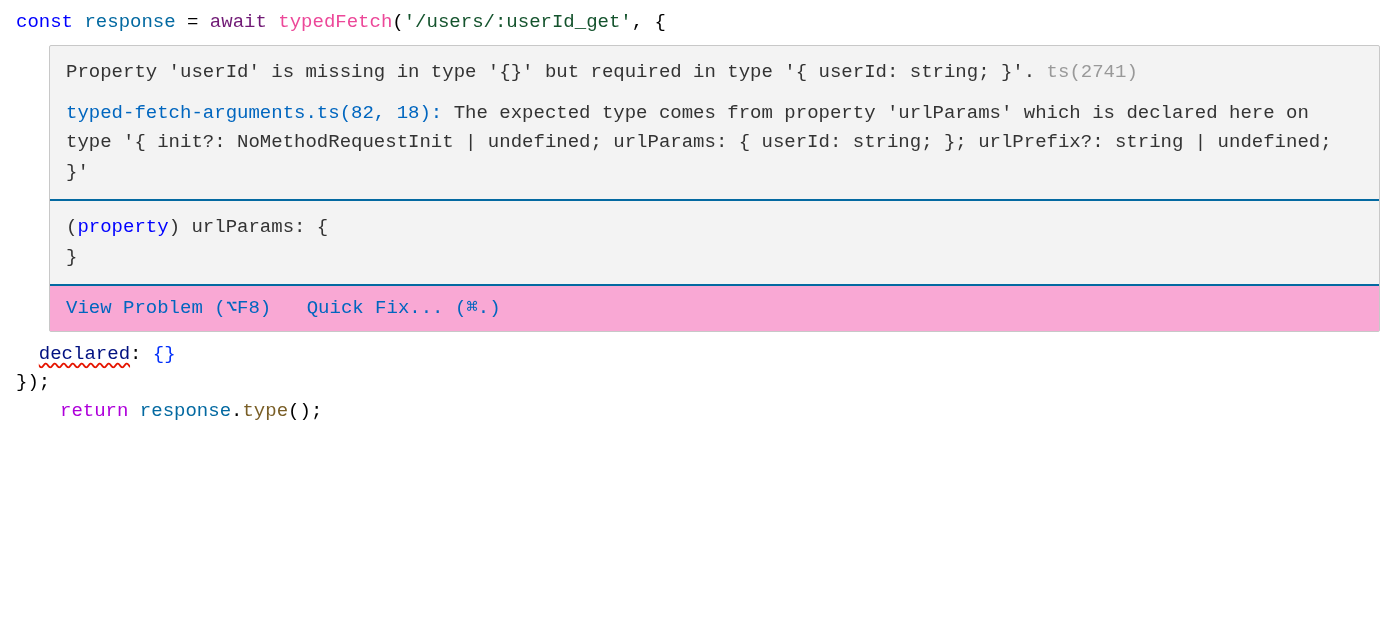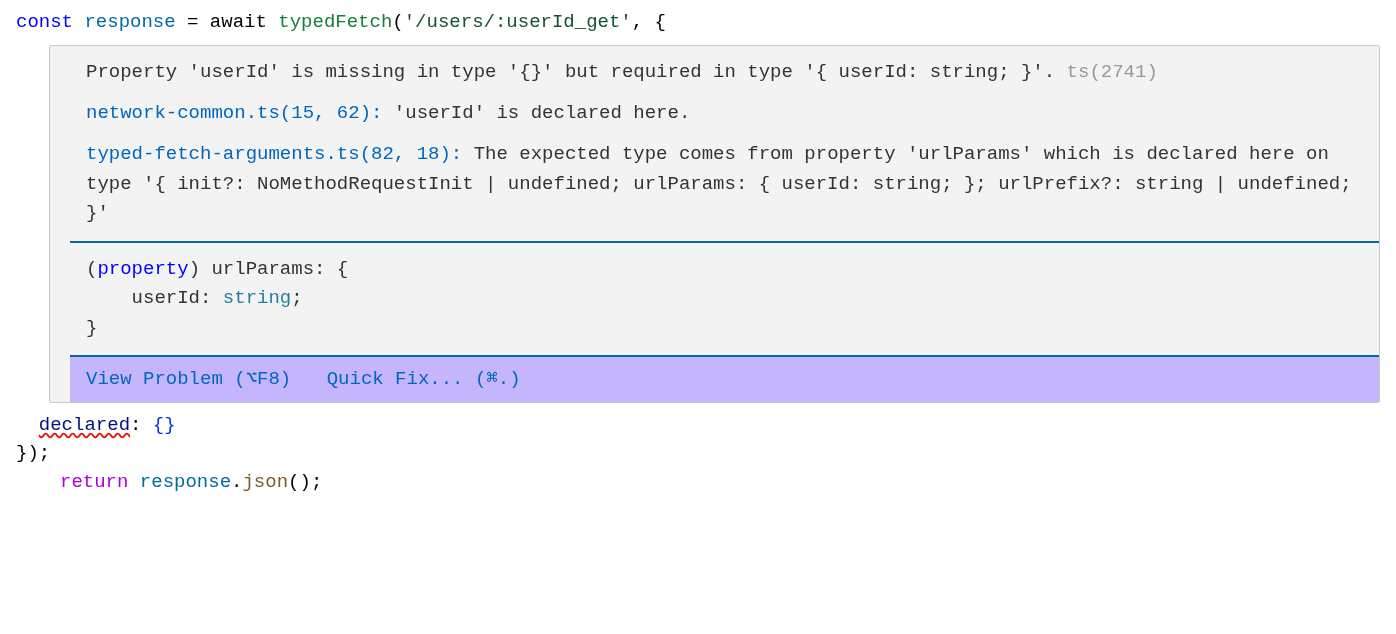--- a/index.html
+++ b/index.html
@@ -13,38 +13,37 @@
       line-height: 1.5;
       background: #ffffff;
       color: #333333;
       padding: 8px 16px;
       width: 1396px;
     }
     .code-line {
       white-space: pre;
     }
     .keyword-const { color: #0000ff; }
-    .keyword-await { color: #000000; }
+    .keyword-await { color: #701a75; }
     .keyword-return { color: #af00db; margin-left: 44px; }
     .variable { color: #0369a1; }
-    .function-name { color: #15803d; }
+    .function-name { color: #ec4899; }
     .method-name { color: #795e26; }
     .string { color: #14532d; }
     .plain { color: #000000; }
     .property-key { color: #001080; }
     .semicolon { color: #000000; }
 
     .tooltip-container {
       margin-left: 33px;
       margin-top: 8px;
       margin-bottom: 8px;
       border: 1px solid #c8c8c8;
       background: #f3f3f3;
       border-radius: 2px;
-      padding-left: 20px;
     }
     .tooltip-section {
       padding: 12px 16px;
       color: #333333;
       line-height: 1.55;
     }
     .tooltip-divider {
       border-top: 2px solid #0369a1;
     }
     .tooltip-error-line {
@@ -53,21 +52,21 @@
     }
     .tooltip-error-line:last-child {
       margin-bottom: 0;
     }
     .ts-code { color: #999999; }
     .ts-link { color: #0066bf; }
     .tooltip-keyword { color: #0000ff; }
     .tooltip-type { color: #267f99; }
     .tooltip-actions {
       padding: 8px 16px;
-      background: #c4b5fd;
+      background: #f9a8d4;
     }
     .tooltip-action-link {
       color: #0066bf;
       cursor: pointer;
       margin-right: 24px;
     }
     .error-underline {
       text-decoration: underline wavy #e51400;
       text-decoration-skip-ink: none;
       text-underline-offset: 3px;
@@ -79,34 +78,30 @@
 <div class="code-line"><span class="keyword-const">const</span><span> </span><span class="variable">response</span><span> </span><span class="plain">=</span><span> </span><span class="keyword-await">await</span><span> </span><span class="function-name">typedFetch</span><span class="plain">(</span><span class="string">'/users/:userId_get'</span><span class="plain">,</span><span> </span><span class="plain">{</span></div>
 
 <div class="tooltip-container">
   <div class="tooltip-section">
     <div class="tooltip-error-line">
       <span>Property 'userId' is missing in type '{}' but required in type '{ userId: string; }'.</span>
       <span> </span>
       <span class="ts-code">ts(2741)</span>
     </div>
     <div class="tooltip-error-line">
-      <span class="ts-link">network-common.ts(15, 62):</span><span> 'userId' is declared here.</span>
-    </div>
-    <div class="tooltip-error-line">
       <span class="ts-link">typed-fetch-arguments.ts(82, 18):</span><span> The expected type comes from property 'urlParams' which is declared here on type '{ init?: NoMethodRequestInit | undefined; urlParams: { userId: string; }; urlPrefix?: string | undefined; }'</span>
     </div>
   </div>
   <div class="tooltip-section tooltip-divider">
     <div class="code-line">(<span class="tooltip-keyword">property</span>) urlParams: {</div>
-    <div class="code-line">    userId: <span class="tooltip-type">string</span>;</div>
     <div class="code-line"><span>}</span></div>
   </div>
   <div class="tooltip-actions tooltip-divider">
     <span class="tooltip-action-link">View Problem (⌥F8)</span>
     <span class="tooltip-action-link">Quick Fix... (⌘.)</span>
   </div>
 </div>
 
 <div class="code-line"><span>  </span><span class="property-key error-underline">declared</span><span class="plain">:</span><span> </span><span style="color:#0431fa">{</span><span style="color:#0431fa">}</span></div>
 
 <div class="code-line"><span class="plain">}</span><span class="plain">)</span><span class="semicolon">;</span></div>
 
-<div class="code-line"><span class="keyword-return">return</span><span> </span><span class="variable">response</span><span class="plain">.</span><span class="method-name">json</span><span class="plain">()</span><span class="semicolon">;</span></div>
+<div class="code-line"><span class="keyword-return">return</span><span> </span><span class="variable">response</span><span class="plain">.</span><span class="method-name">type</span><span class="plain">()</span><span class="semicolon">;</span></div>
 
 </body></html>

